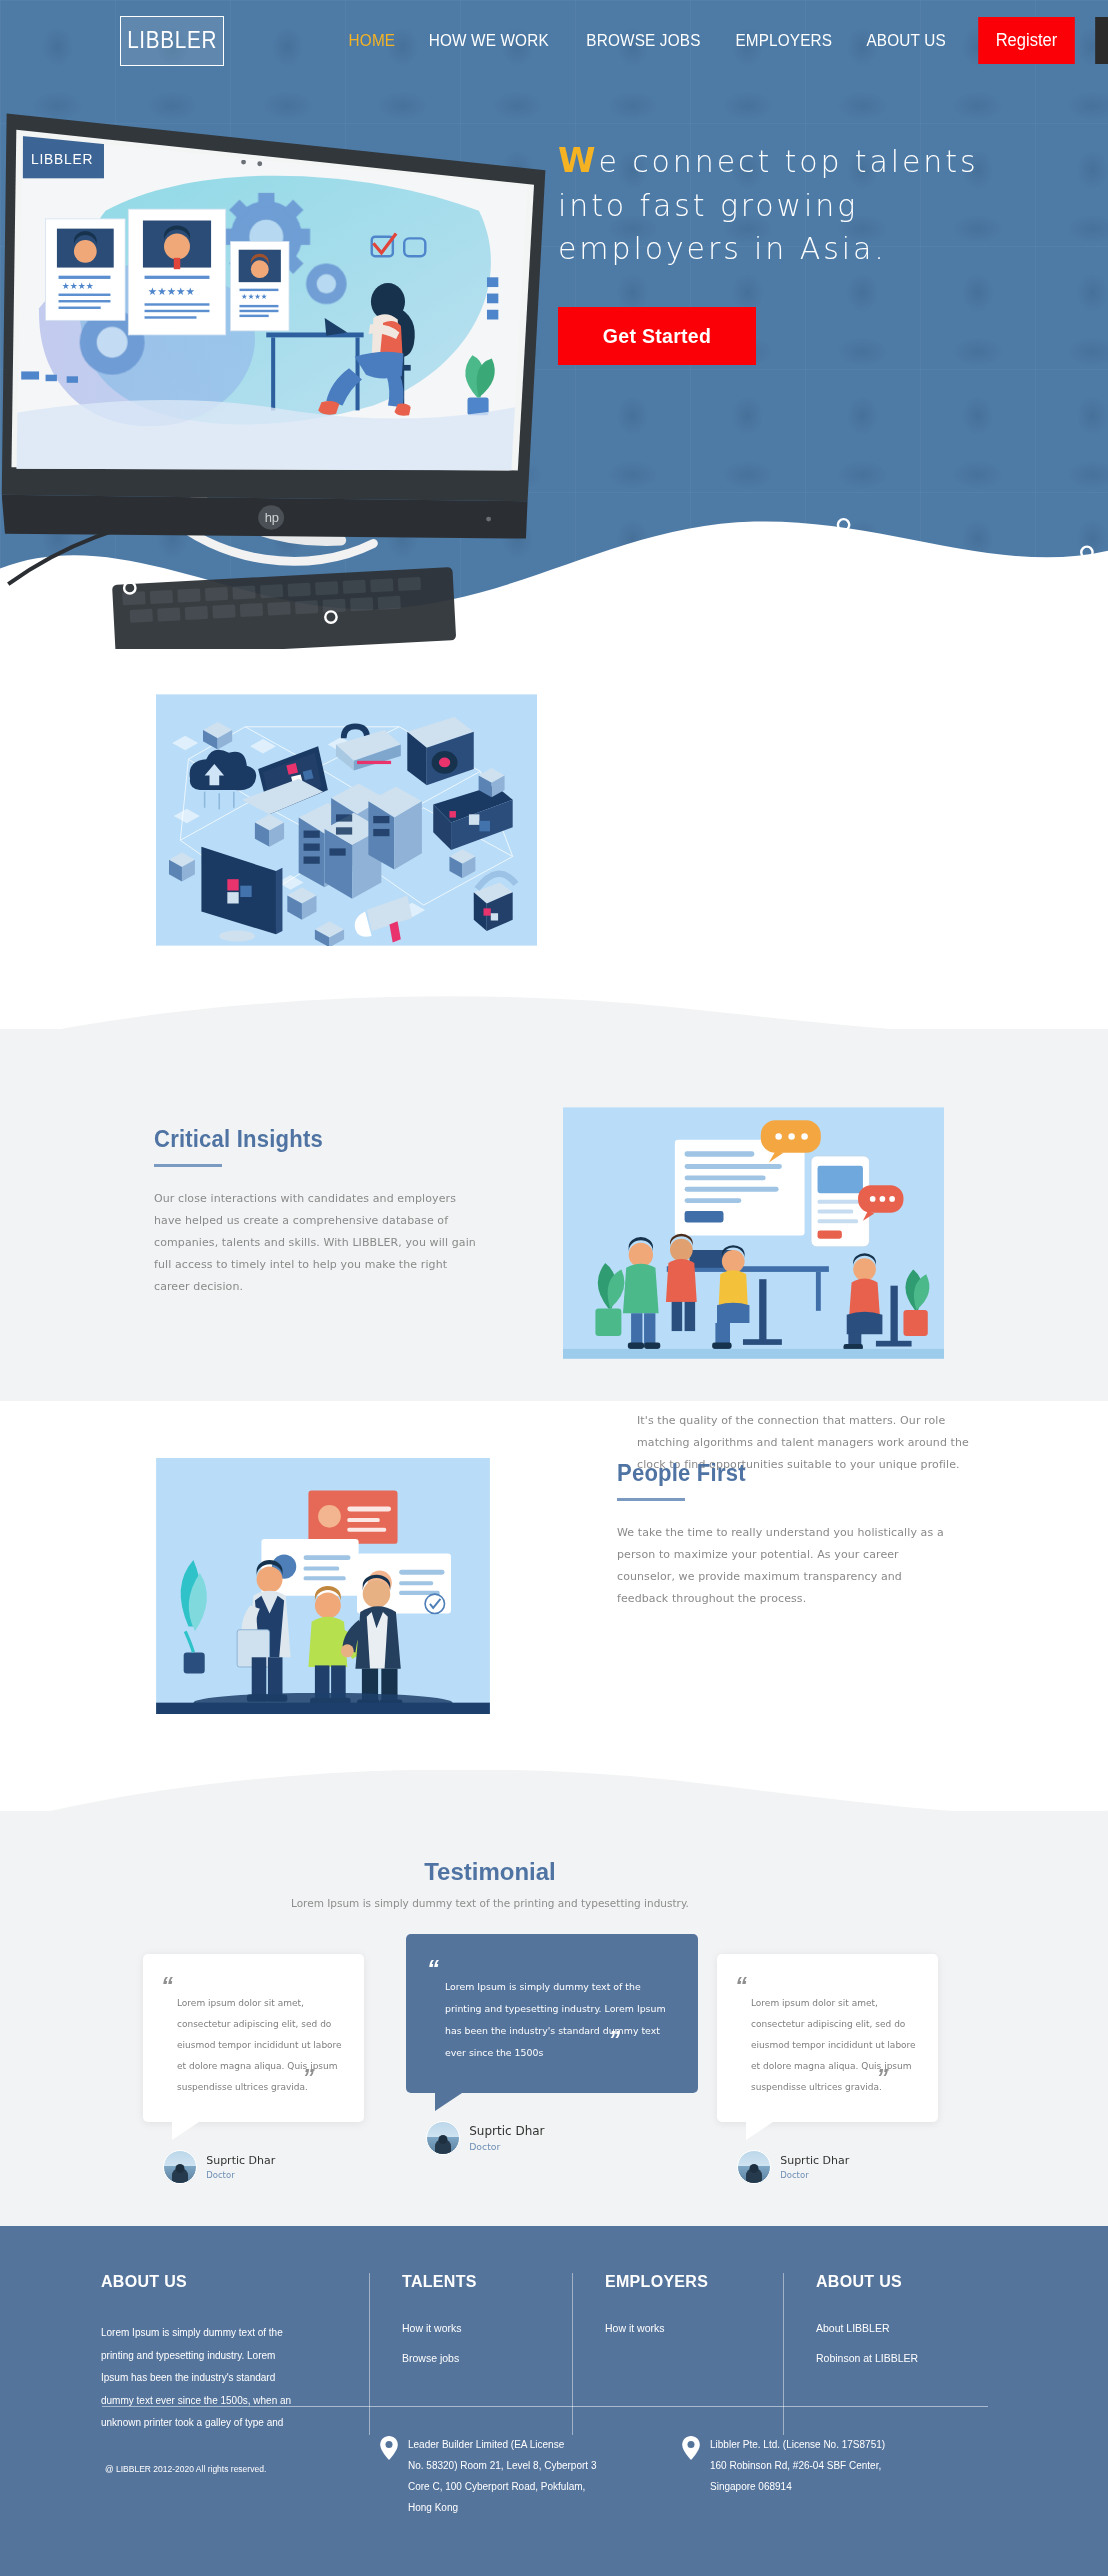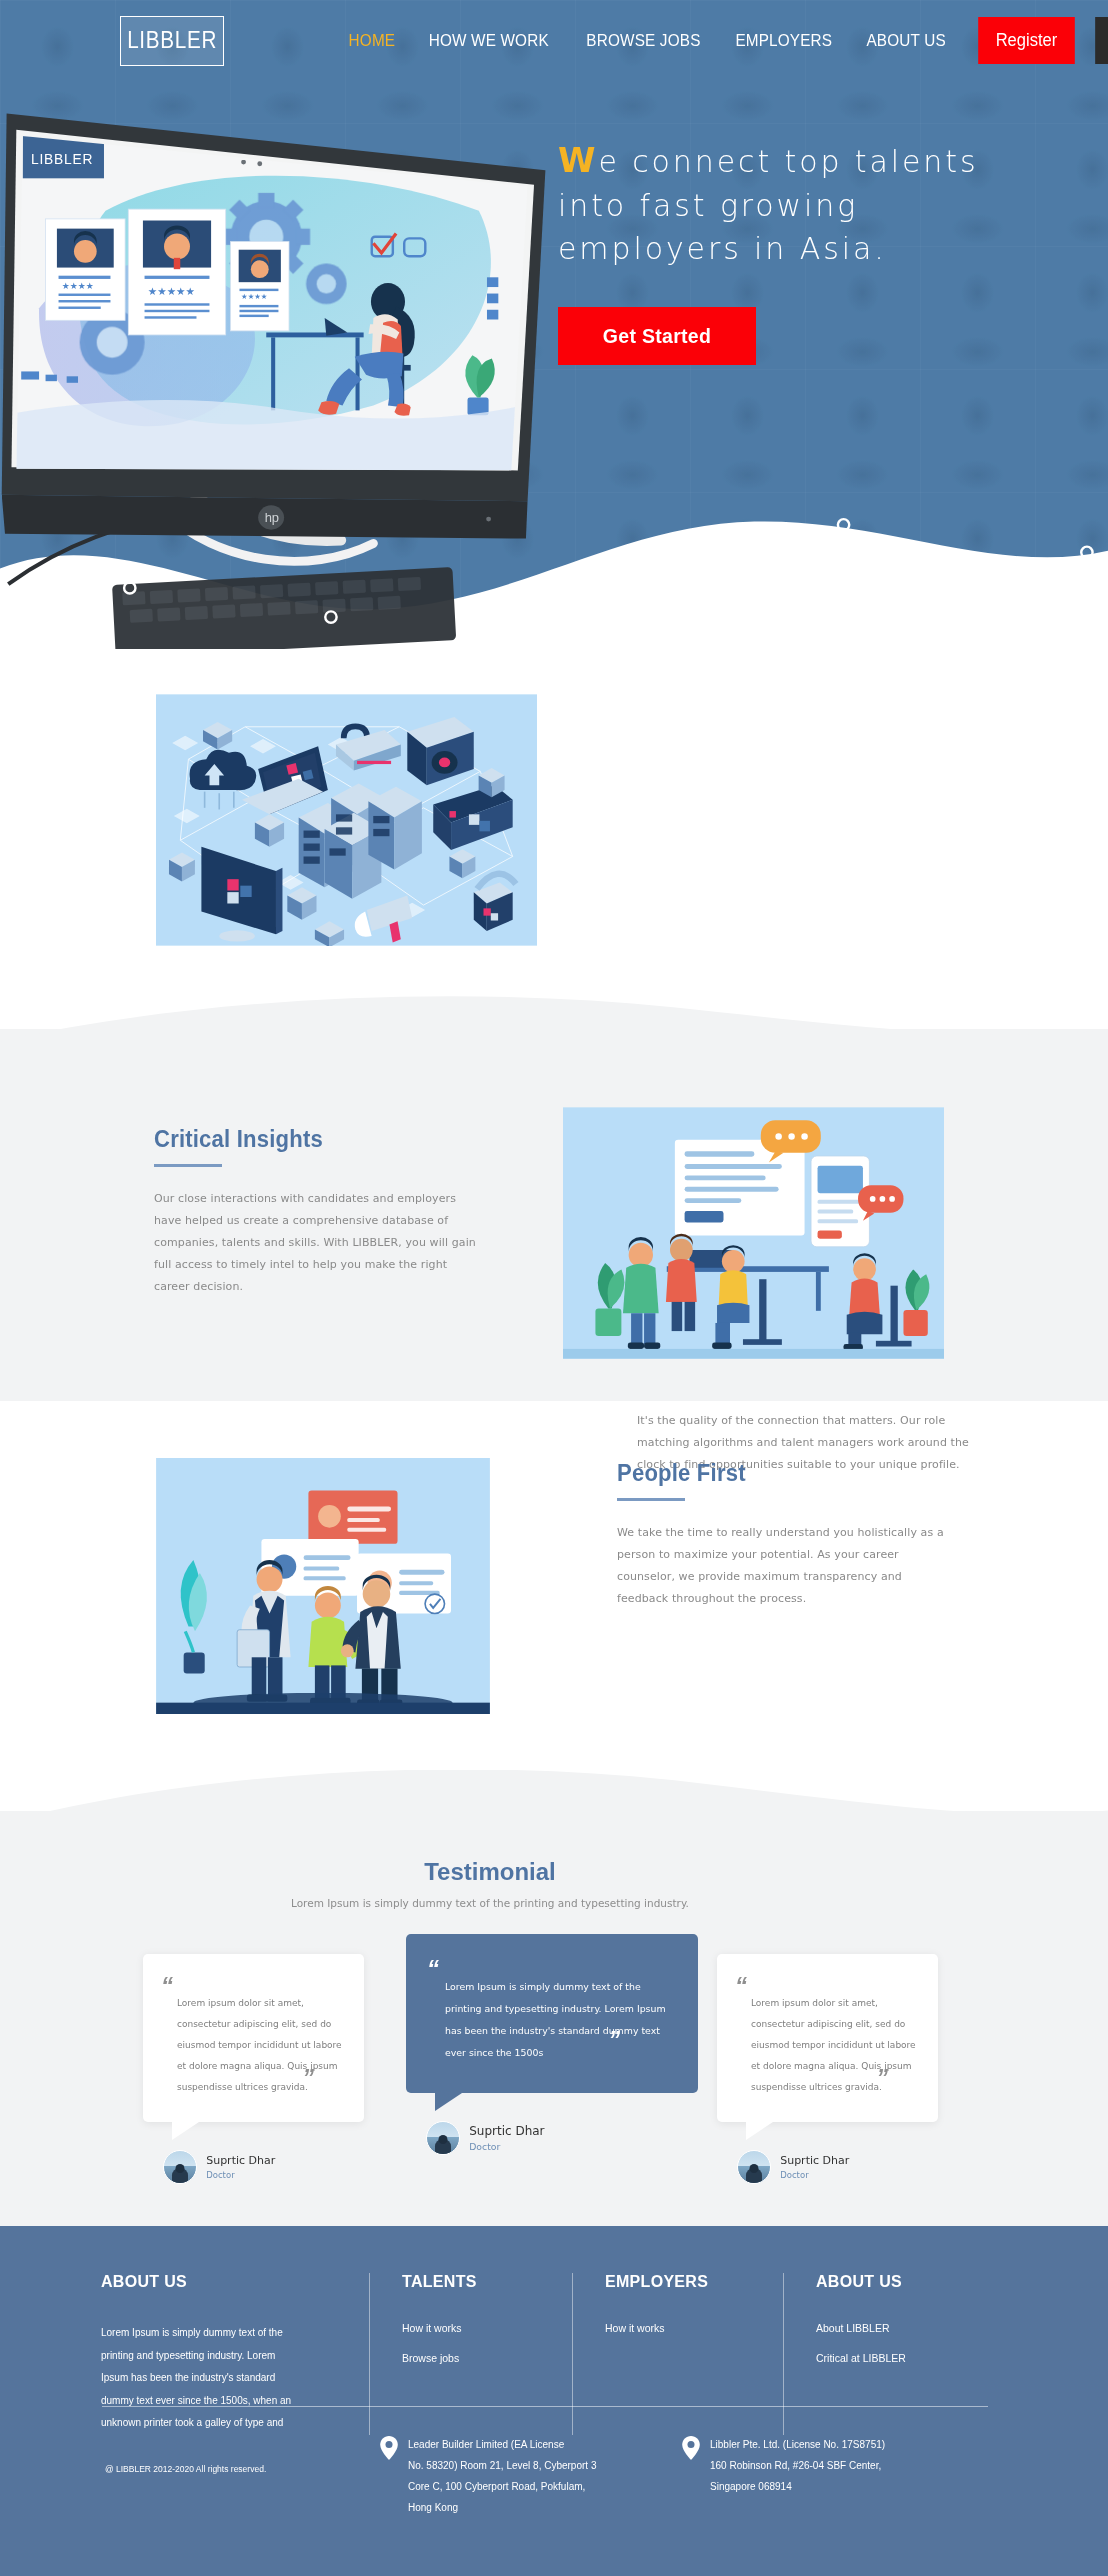--- a/index.html
+++ b/index.html
@@ -843,21 +843,21 @@
           <a href="#" class="flink">How it works</a>
         </div>
       </div>
     </div>
 
     <div class="fcol" style="width:227px">
       <div class="fcol-inner">
         <div class="fhead">ABOUT US</div>
         <div class="flinks">
           <a href="#" class="flink">About  LIBBLER</a>
-          <a href="#" class="flink">Critical at  LIBBLER</a>
+          <a href="#" class="flink">Robinson at  LIBBLER</a>
         </div>
       </div>
     </div>
 
   </div>
 </div>
 
 <div class="footer-rule"></div>
 
 <div class="copyright">@ LIBBLER 2012-2020  All rights reserved.</div>

